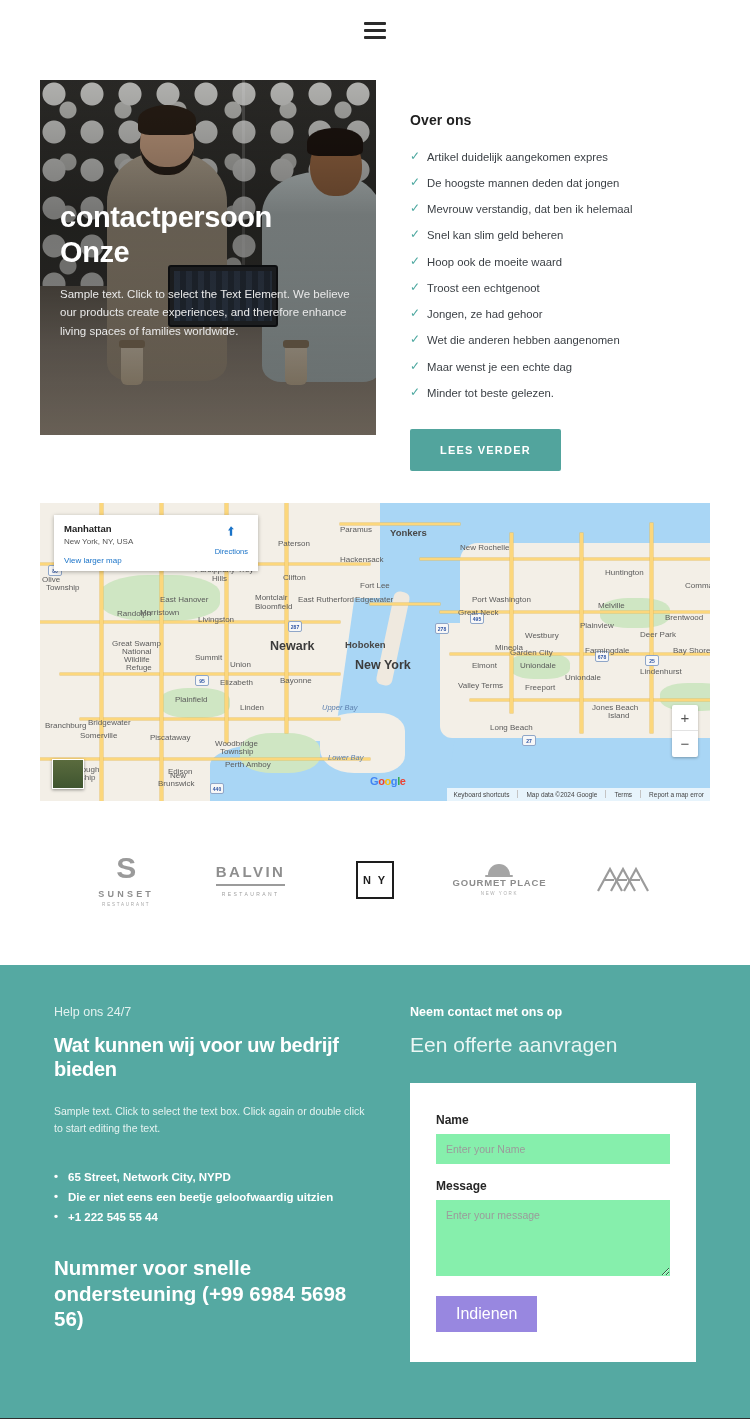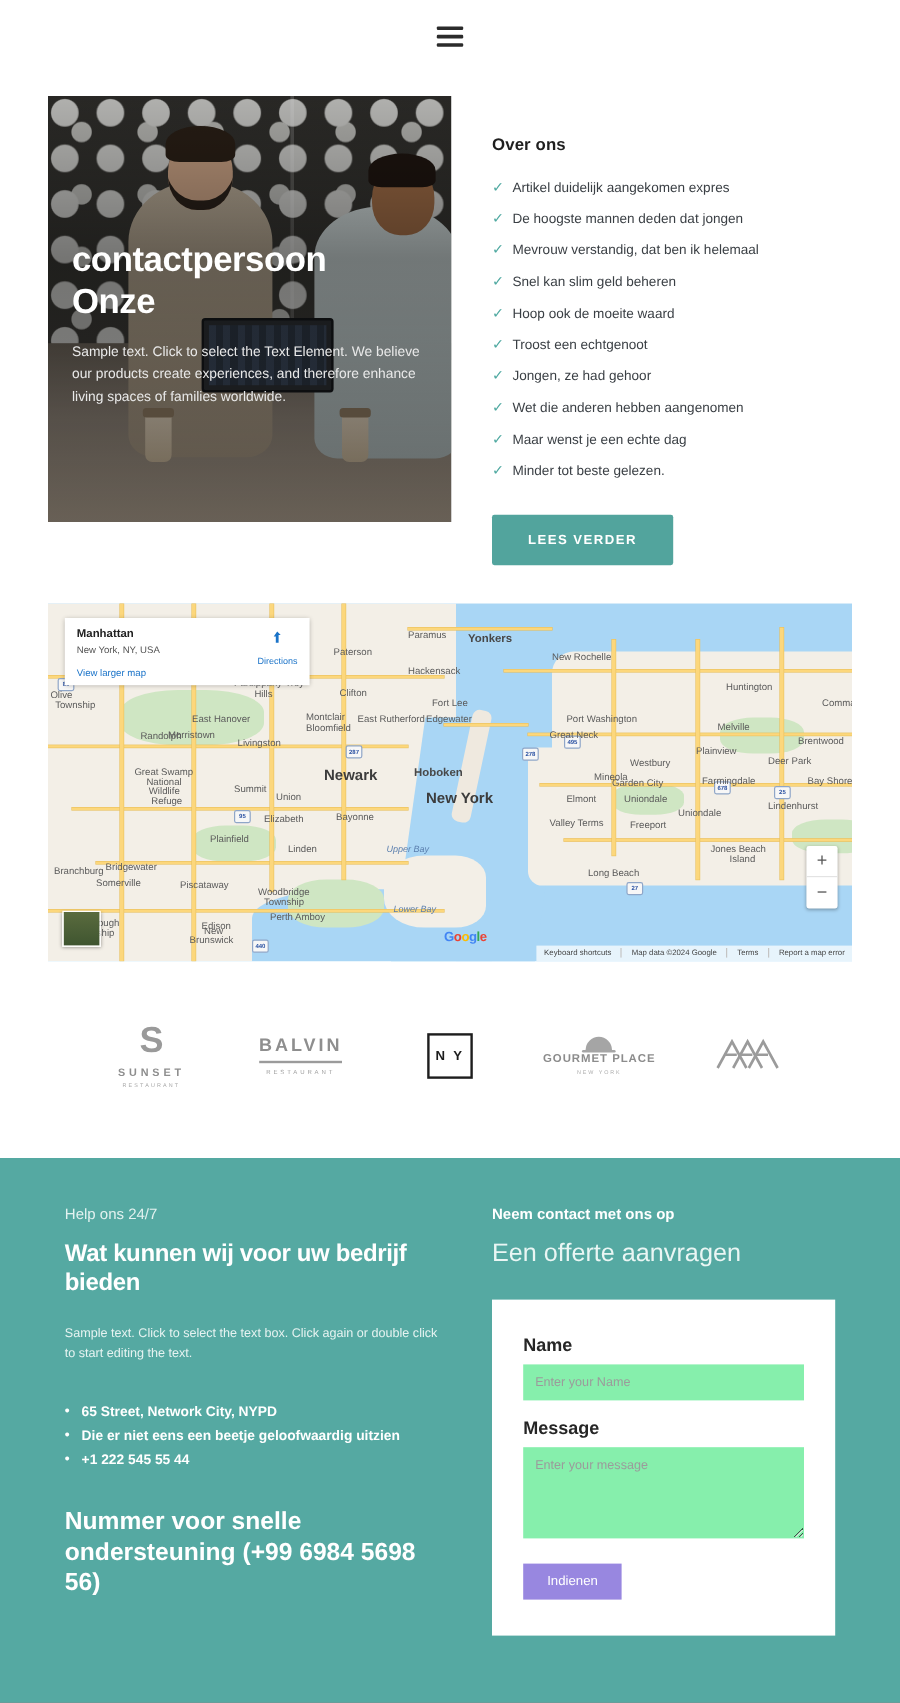--- a/index.html
+++ b/index.html
@@ -202,32 +202,32 @@
   .teal-p { font-size:10.5px; color:#e6f3f1; line-height:1.62; margin-top:22px; }
   .teal-ul { list-style:none; margin-top:30px; }
   .teal-ul li { font-size:11.5px; color:#fff; font-weight:700; padding:4px 0 4px 14px; position:relative; }
   .teal-ul li::before { content:"•"; position:absolute; left:0; top:3px; }
   .teal-h2 { font-size:20.5px; font-weight:800; color:#fff; line-height:1.24; margin-top:28px; }
 
   .teal-right { flex:1; }
   .form-eyebrow { font-size:12.5px; font-weight:700; color:#fff; }
   .form-title { font-size:21px; color:#eaf6f4; margin-top:14px; font-weight:400; }
   .form-card { margin-top:26px; background:#fff; padding:30px 26px; }
-  .f-label { font-size:15px; font-weight:700; color:#262626; margin-bottom:7px; display:block; }
+  .f-label { font-size:12px; font-weight:700; color:#262626; margin-bottom:7px; display:block; }
   .f-input, .f-text {
     width:100%; background:#86efac; border:none; outline:none;
     font-family:"Liberation Sans", sans-serif; font-size:10.5px; color:#333;
     padding:9px 10px;
   }
   .f-input::placeholder, .f-text::placeholder { color:#9b9b9b; }
   .f-text { height:76px; resize:vertical; }
   .f-gap { height:15px; }
   .f-submit {
     margin-top:16px; background:#9887e0; color:#fff; border:none; cursor:pointer;
-    font-size:11px; padding:9px 20px; font-family:"Liberation Sans", sans-serif;
+    font-size:16px; padding:9px 20px; font-family:"Liberation Sans", sans-serif;
   }
 
   
   .footer { background:#2f2f2f; padding:38px 0 46px; text-align:center; }
 </style>
 </head>
 <body>
 
 <div class="page">
 

